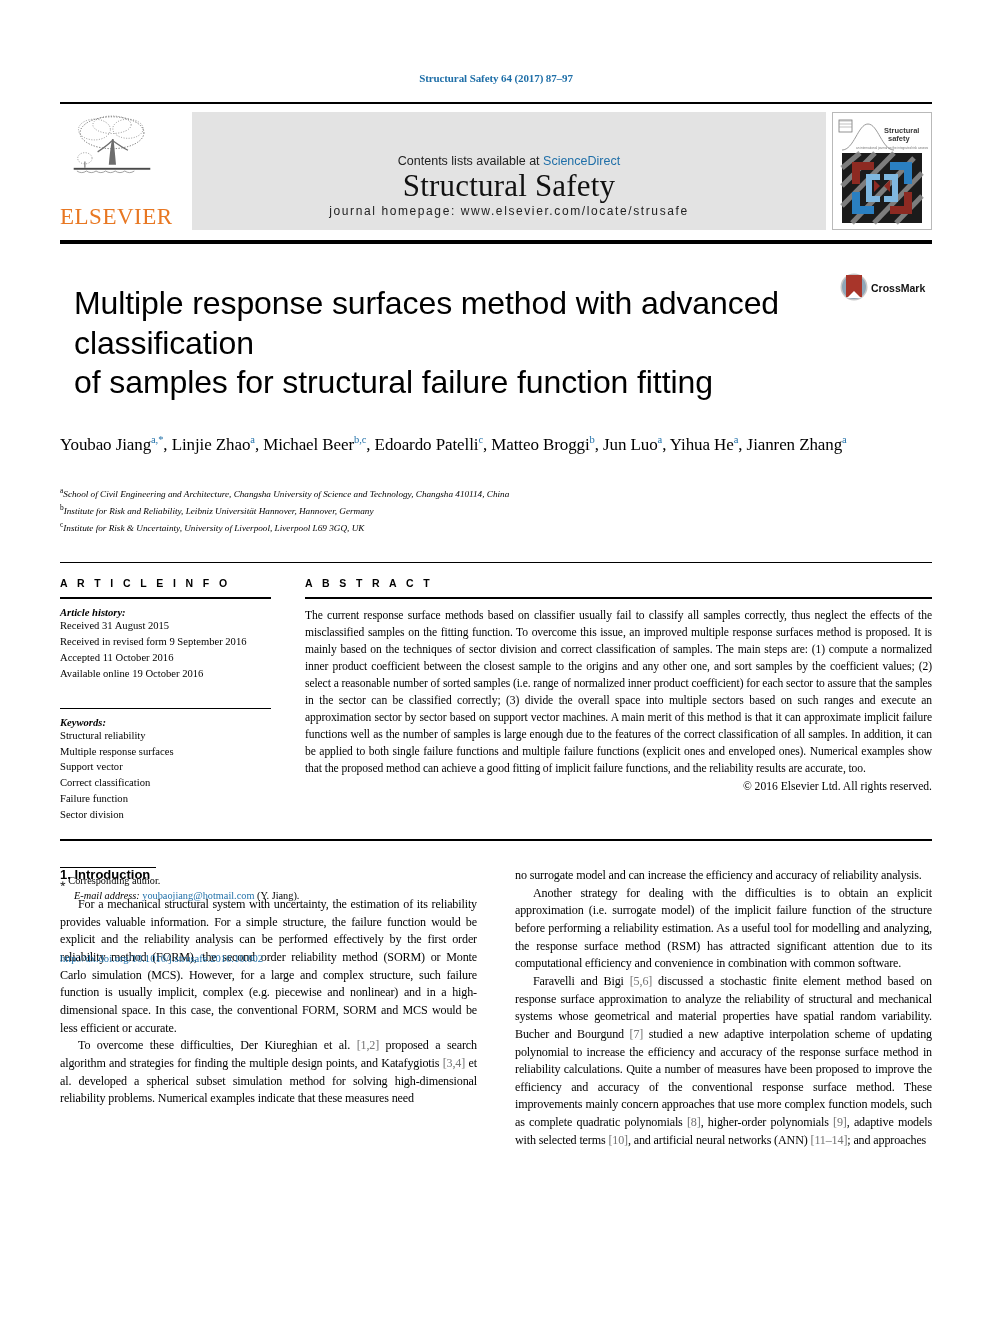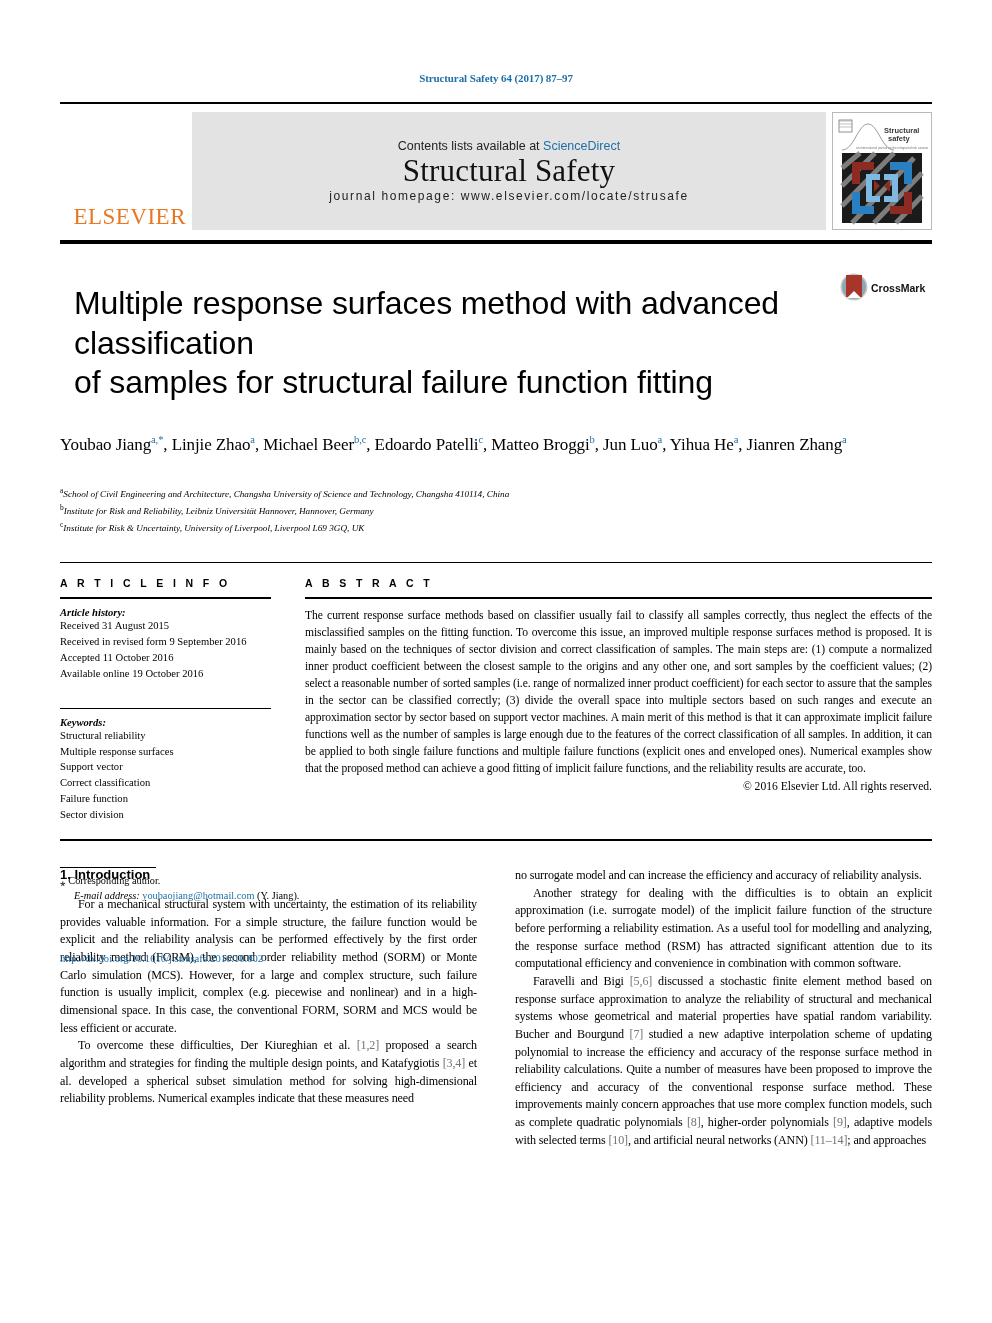--- a/index.html
+++ b/index.html
@@ -40,43 +40,43 @@
     border-top: 2.5px solid #000;
     padding-top: 8px;
     display: flex;
     align-items: stretch;
     height: 118px;
   }
   .elsevier-logo {
     width: 126px;
     flex: 0 0 126px;
     display: flex;
-    flex-direction: row;
-    align-items: flex-end;
+    flex-direction: column;
+    align-items: flex-start;
     justify-content: flex-end;
     padding-bottom: 2px;
     gap: 25px;
   }
   .tree-svg { display:block; }
   .elsevier-word {
     font-family: "Liberation Serif", serif;
     color: #E87722;
     font-size: 23px;
     letter-spacing: 0.5px;
     line-height: 1;
     margin-top: 1px;
   }
   .journal-band {
     flex: 1 1 auto;
     background: #e3e3e3;
     margin: 0 6px 0 6px;
     display: flex;
     flex-direction: column;
     align-items: center;
-    justify-content: center;
+    justify-content: flex-end;
     padding: 12px 0 12px 0;
   }
   .contents-line {
     font-family: "Liberation Sans", sans-serif;
     font-size: 12.5px;
     color: #222;
   }
   .contents-line .sd { color: #1f6fa8; }
   .journal-title {
     font-family: "Liberation Serif", serif;

